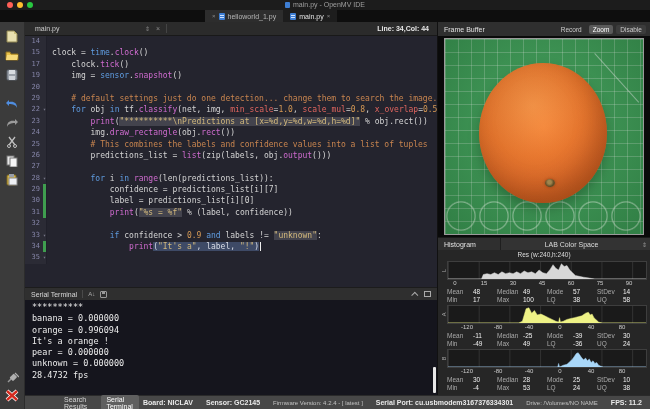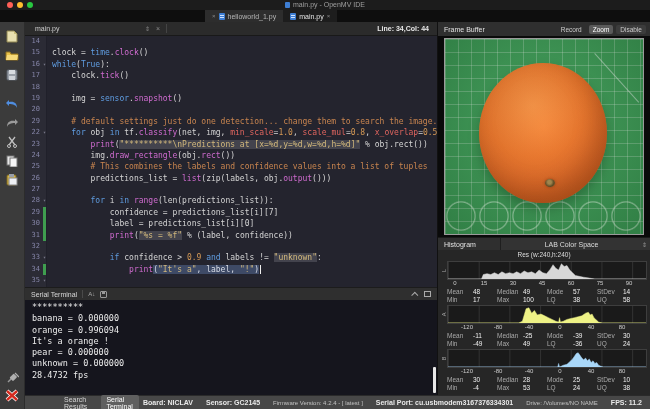--- a/index.html
+++ b/index.html
@@ -220,23 +220,21 @@
       <div class="docbar">
         <span class="dname">main.py</span>
         <span class="updown">⇕</span>
         <span class="dx">×</span>
         <span class="sep"></span>
         <span class="linecol">Line: 34,Col: 44</span>
       </div>
       <div class="code">
           <div class="cl"><span class="gut">14</span><span class="src"></span></div>
           <div class="cl"><span class="gut">15</span><span class="src"><span class="p">clock = </span><span class="k">time</span><span class="p">.</span><span class="f">clock</span><span class="p">()</span></span></div>
-          <div class="cl"><span class="gut">16<i class="fold">▾</i></span><span class="src"><span class="k">while</span><span class="p">(</span><span class="k">True</span><span class="p">):</span></span></div>
           <div class="cl"><span class="gut">17</span><span class="src"><span class="p">    clock.</span><span class="f">tick</span><span class="p">()</span></span></div>
-          <div class="cl"><span class="gut">18</span><span class="src"></span></div>
           <div class="cl"><span class="gut">19</span><span class="src"><span class="p">    img = </span><span class="k">sensor</span><span class="p">.</span><span class="f">snapshot</span><span class="p">()</span></span></div>
           <div class="cl"><span class="gut">20</span><span class="src"></span></div>
           <div class="cl"><span class="gut">29</span><span class="src"><span class="c">    # default settings just do one detection... change them to search the image...</span></span></div>
           <div class="cl"><span class="gut">22<i class="fold">▾</i></span><span class="src"><span class="k">    for</span><span class="p"> obj </span><span class="k">in</span><span class="p"> tf.</span><span class="f">classify</span><span class="p">(net, img, </span><span class="a">min_scale</span><span class="p">=</span><span class="n">1.0</span><span class="p">, </span><span class="a">scale_mul</span><span class="p">=</span><span class="n">0.8</span><span class="p">, </span><span class="a">x_overlap</span><span class="p">=</span><span class="n">0.5</span></span></div>
           <div class="cl"><span class="gut">23</span><span class="src"><span class="p">        </span><span class="f">print</span><span class="p">(</span><span class="s">"**********\nPredictions at [x=%d,y=%d,w=%d,h=%d]"</span><span class="p"> % obj.rect())</span></span></div>
           <div class="cl"><span class="gut">24</span><span class="src"><span class="p">        img.</span><span class="f">draw_rectangle</span><span class="p">(obj.</span><span class="f">rect</span><span class="p">())</span></span></div>
           <div class="cl"><span class="gut">25</span><span class="src"><span class="c">        # This combines the labels and confidence values into a list of tuples</span></span></div>
           <div class="cl"><span class="gut">26</span><span class="src"><span class="p">        predictions_list = </span><span class="f">list</span><span class="p">(zip(labels, obj.</span><span class="f">output</span><span class="p">()))</span></span></div>
           <div class="cl"><span class="gut">27</span><span class="src"></span></div>
           <div class="cl"><span class="gut">28<i class="fold">▾</i></span><span class="src"><span class="k">        for</span><span class="p"> i </span><span class="k">in</span><span class="p"> </span><span class="f">range</span><span class="p">(len(predictions_list)):</span></span></div>

